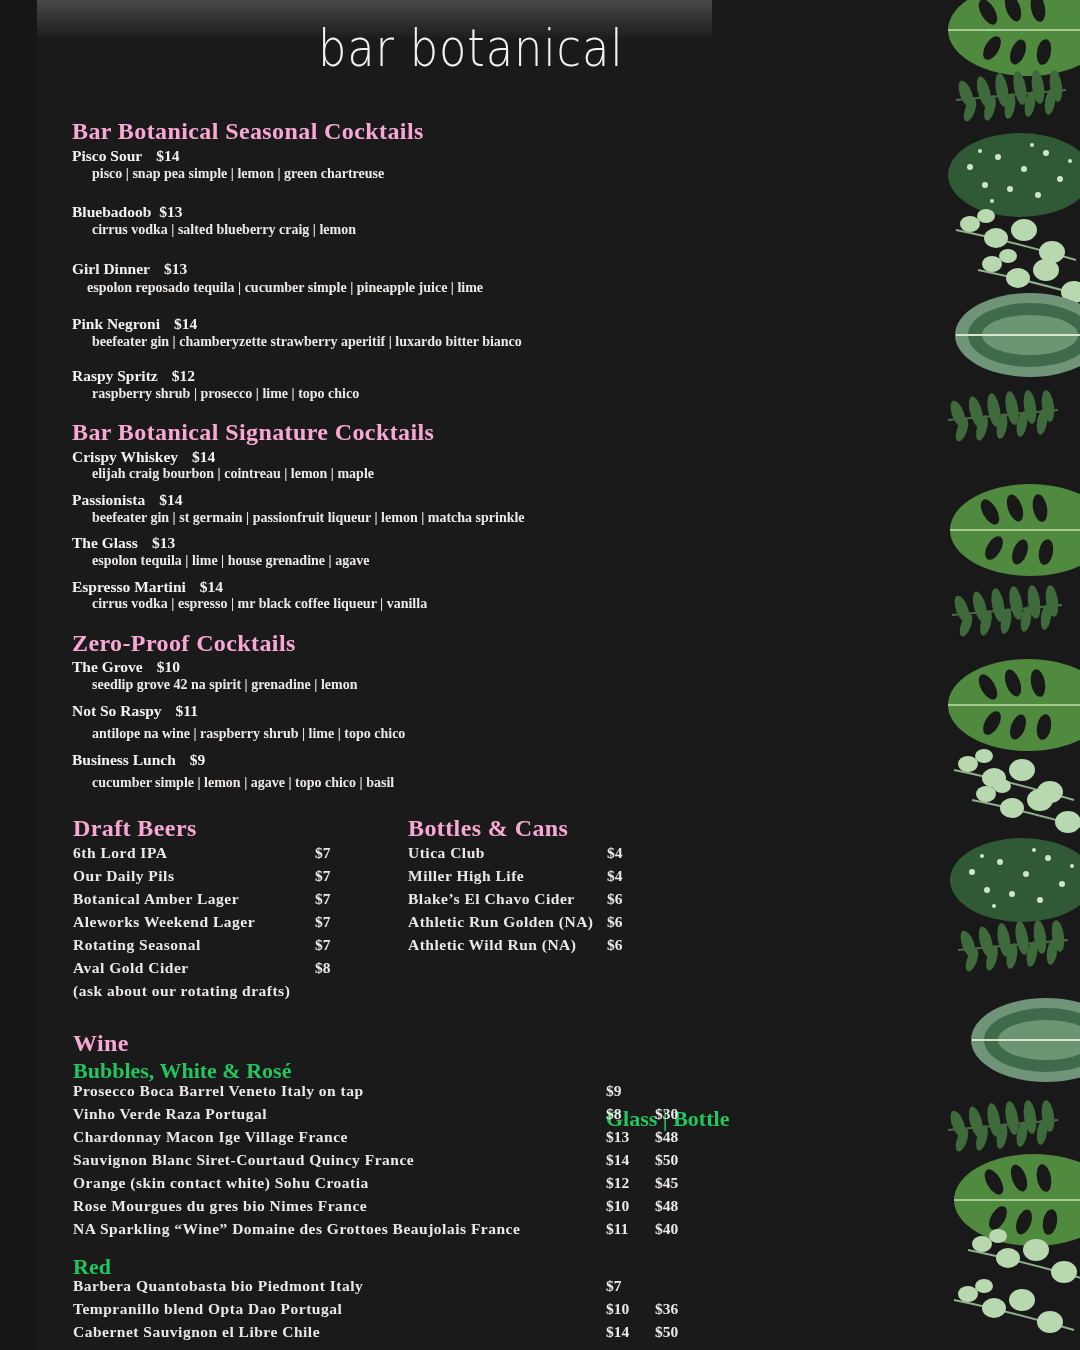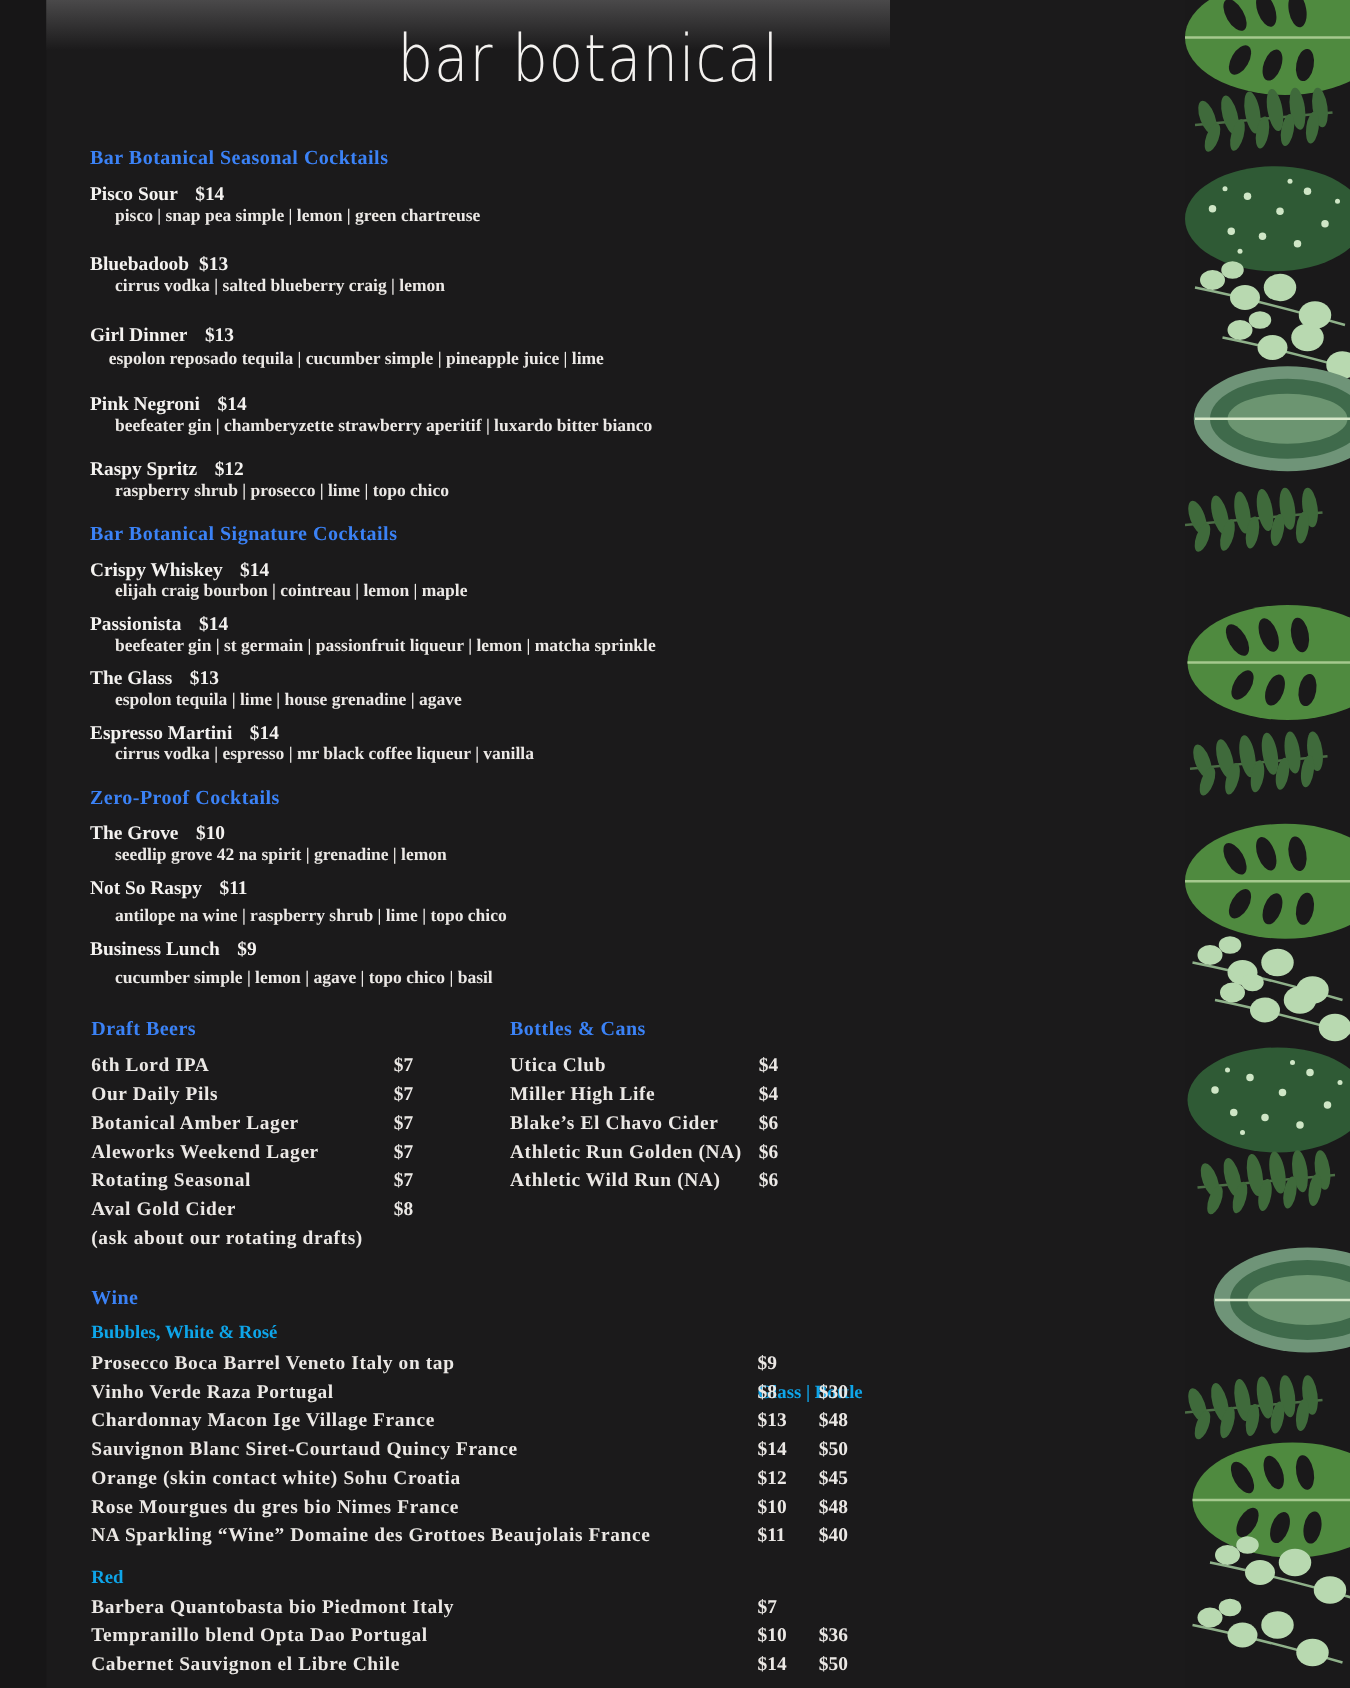--- a/index.html
+++ b/index.html
@@ -4,27 +4,27 @@
 <style>
   html, body { margin:0; padding:0; }
   body { width:1080px; height:1350px; background:#1b1a1b; position:relative; overflow:hidden;
          font-family:"Liberation Serif", "DejaVu Serif", serif; color:#f2f0ee; }
   .left-edge { position:absolute; left:0; top:0; width:37px; height:1350px; background:#171617; }
   .topfade { position:absolute; left:37px; top:0; width:675px; height:40px;
              background:linear-gradient(#4a494a, #1b1a1b); }
   .logo { position:absolute; left:318px; top:18px; font-family:"DejaVu Sans", sans-serif;
           font-weight:200; font-size:52px; letter-spacing:1px; color:#f4f2f0; transform:scaleX(0.86);
           transform-origin:left top; }
-  .sec-title { position:absolute; font-weight:bold; font-size:16px; letter-spacing:0.4px; color:#3b82f6; }
+  .sec-title { position:absolute; font-weight:bold; font-size:24px; letter-spacing:0.4px; color:#f9a8d4; }
   .item-name { position:absolute; font-weight:bold; font-size:15.5px; color:#f4f2f0; white-space:nowrap; }
   .item-name .price { margin-left:14px; }
   .item-desc { position:absolute; font-weight:bold; font-size:14px; color:#ebe8e5; white-space:nowrap; }
   .row { position:absolute; font-size:15.5px; color:#ebe8e5; white-space:nowrap; letter-spacing:0.5px; font-weight:bold; }
   .price-col { position:absolute; font-size:15.5px; font-weight:bold; color:#ebe8e5; }
-  .sub-title { position:absolute; font-weight:bold; font-size:15px; color:#0ea5e9; }
+  .sub-title { position:absolute; font-weight:bold; font-size:22px; color:#22c55e; }
   .plants { position:absolute; left:948px; top:0; width:132px; height:1350px; background:#1a191a; overflow:hidden; }
 </style>
 </head>
 <body>
 
 <div class="left-edge"></div>
 <div class="topfade"></div>
 
 <div class="logo">bar botanical</div>
 

